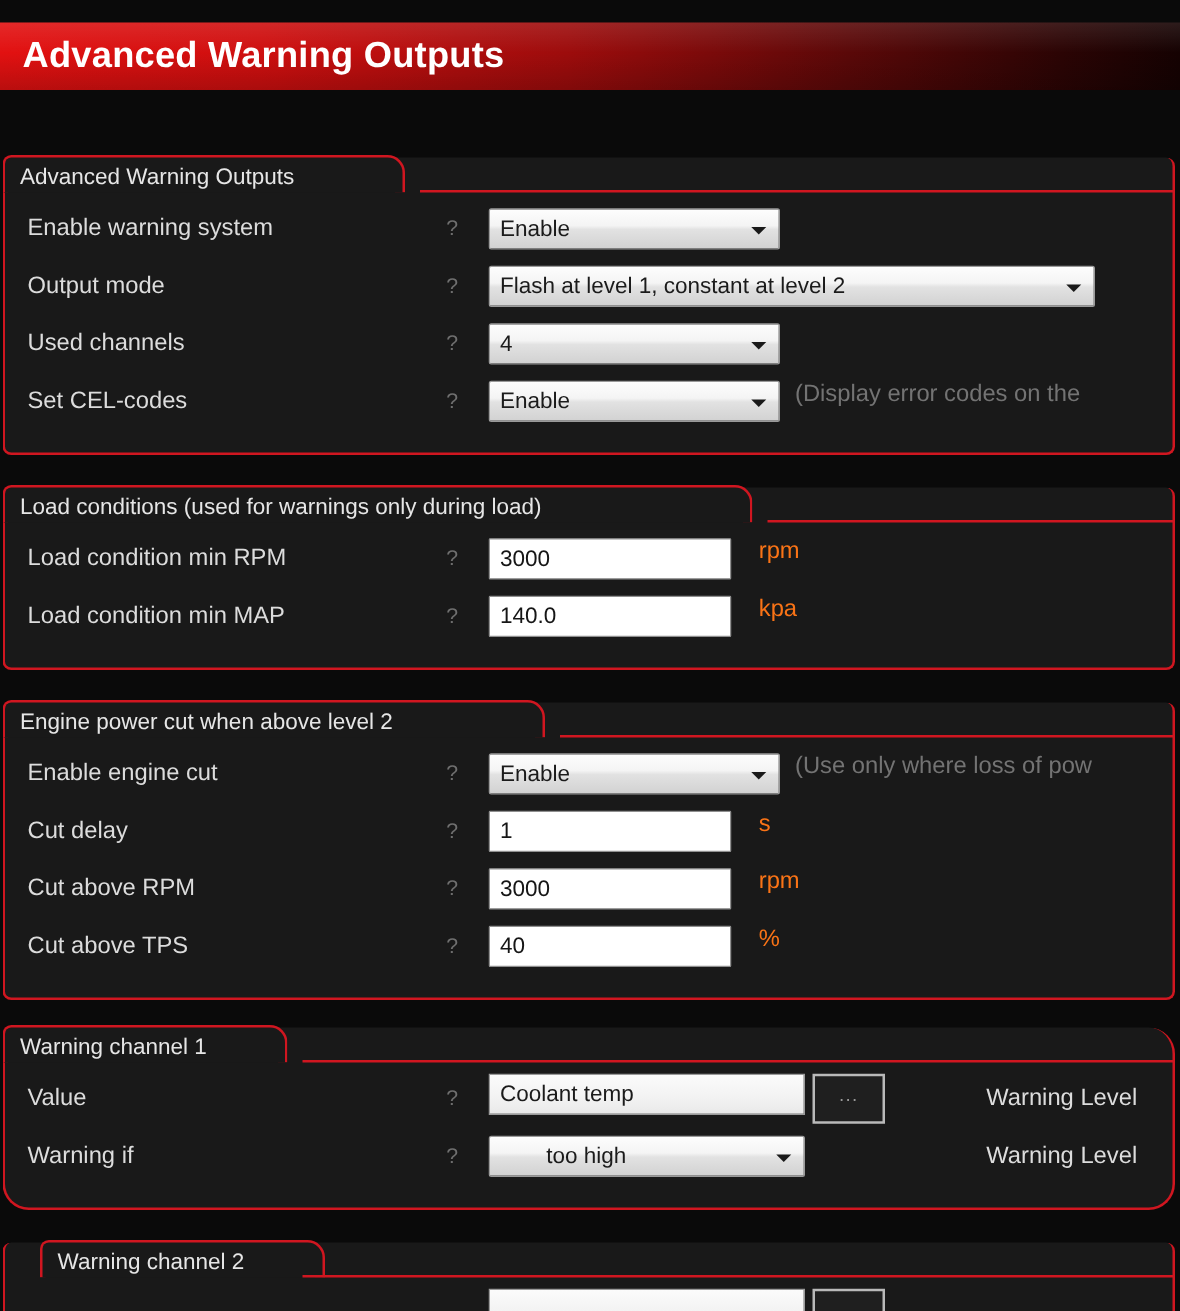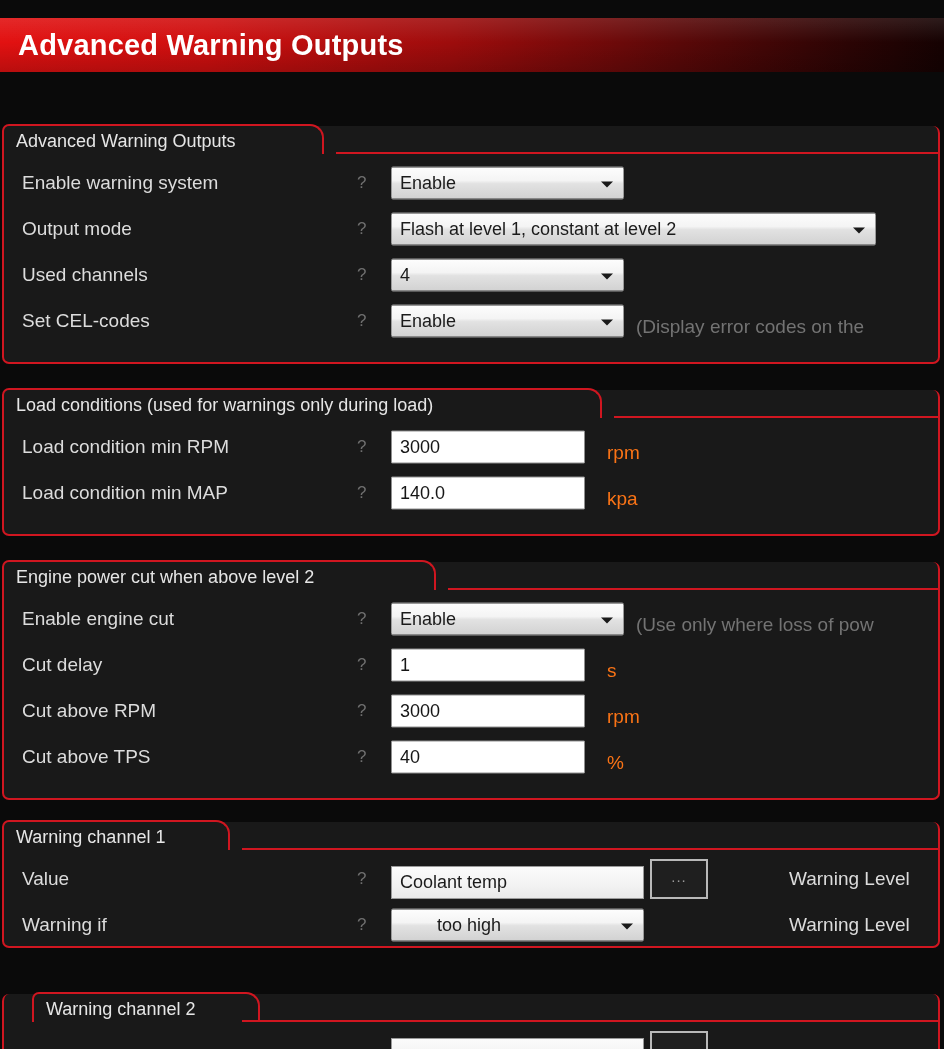--- a/index.html
+++ b/index.html
@@ -106,21 +106,21 @@
     user-select: none;
   }
 
   
   .control-wrap {
     position: absolute;
     left: 387px;
     top: 50%;
     transform: translateY(-50%);
     display: flex;
-    align-items: flex-end;
+    align-items: flex-start;
   }
   .combo {
     position: relative;
     height: 33px;
     box-sizing: border-box;
     background: linear-gradient(to bottom, #fdfdfd 0%, #f4f4f4 42%, #e2e2e2 52%, #d2d2d2 100%);
     border: 1px solid #9a9a9a;
     border-radius: 2px;
     display: flex;
     align-items: center;
@@ -342,21 +342,21 @@
       <div class="control-wrap">
         <div class="textbox" style="width:194px;">
           <span>40</span>
         </div>
         <span class="unit">%</span>
       </div>
     </div>
   </div>
 </div>
 
-<div class="group" style="top:822px; height:126px;">
+<div class="group" style="top:822px; height:146px;border-radius:21px;">
   <div class="group-tab" style="width:228px;">
     <span class="group-tab-label">Warning channel 1</span>
   </div>
   <div class="group-rule" style="left:238px;"></div>
 
   <div class="group-body">
     <div class="row">
       <span class="row-label">Value</span>
       <span class="help-mark">?</span>
       <div class="control-wrap">

